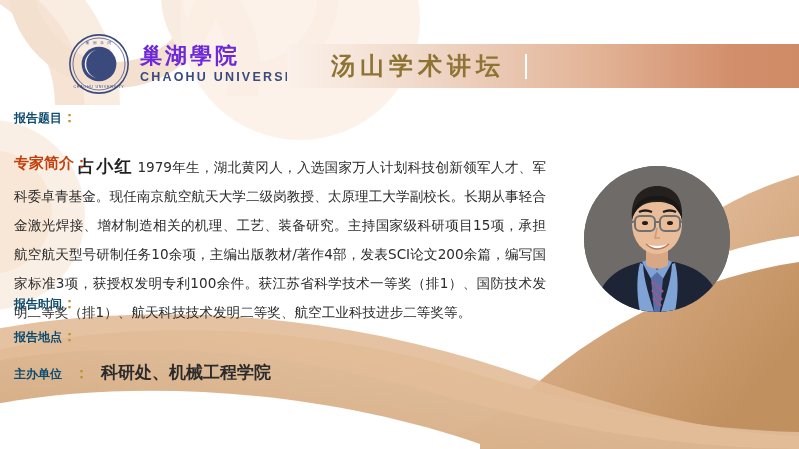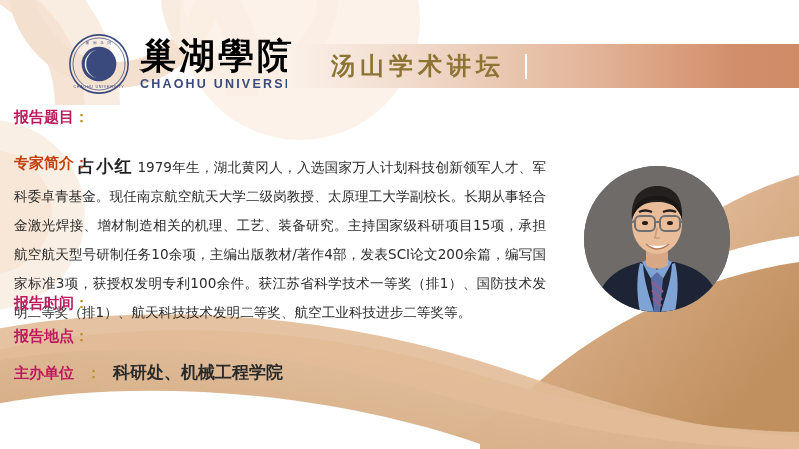--- a/index.html
+++ b/index.html
@@ -12,21 +12,21 @@
   .bg{position:absolute;inset:0;overflow:hidden;pointer-events:none;}
   .bg svg{position:absolute;left:0;top:0;}
 
   
   .header{position:absolute;left:0;top:0;width:799px;height:108px;}
   .logo-wrap{position:absolute;left:68px;top:33px;display:flex;align-items:center;}
   .seal{width:62px;height:62px;flex:0 0 auto;}
   .uni-name{margin-left:10px;display:flex;flex-direction:column;justify-content:center;}
   .uni-cn{
     font-family:"DejaVu Serif","Liberation Serif",serif;
-    font-size:36px;font-weight:700;color:#000000;letter-spacing:3px;
+    font-size:22px;font-weight:700;color:#6d28d9;letter-spacing:3px;
     line-height:1.05;
   }
   .uni-en{
     font-family:"Liberation Sans",sans-serif;
     font-size:12.5px;font-weight:700;color:#3b4a7d;letter-spacing:2.2px;
     margin-top:3px;
   }
   .banner{
     position:absolute;left:287px;top:44px;width:512px;height:44px;
     background:linear-gradient(90deg,#fbf1ea 0%,#f2ddcf 22%,#e3b69a 58%,#d28d6a 88%,#cf8a66 100%);
@@ -44,21 +44,21 @@
     font-family:"DejaVu Serif","Liberation Serif",serif;
     font-size:17px;font-weight:700;color:#ffffff;letter-spacing:4px;
   }
 
   
   .content{position:absolute;left:0;top:0;width:799px;height:449px;}
 
   .row{position:absolute;display:flex;align-items:baseline;}
   .label{
     font-family:"DejaVu Sans","Liberation Sans",sans-serif;
-    font-size:15px;font-weight:700;color:#be185d;white-space:nowrap;
+    font-size:12px;font-weight:700;color:#0c4a6e;white-space:nowrap;
   }
   .colon{font-size:15px;font-weight:700;color:#b8922c;}
   .value{
     font-family:"DejaVu Sans","Liberation Sans",sans-serif;
     font-size:17.5px;font-weight:700;color:#2b2b2b;white-space:nowrap;
   }
 
   
   #row-title{left:14px;top:108px;}
   #row-title .value{font-size:19.5px;letter-spacing:.3px;}

